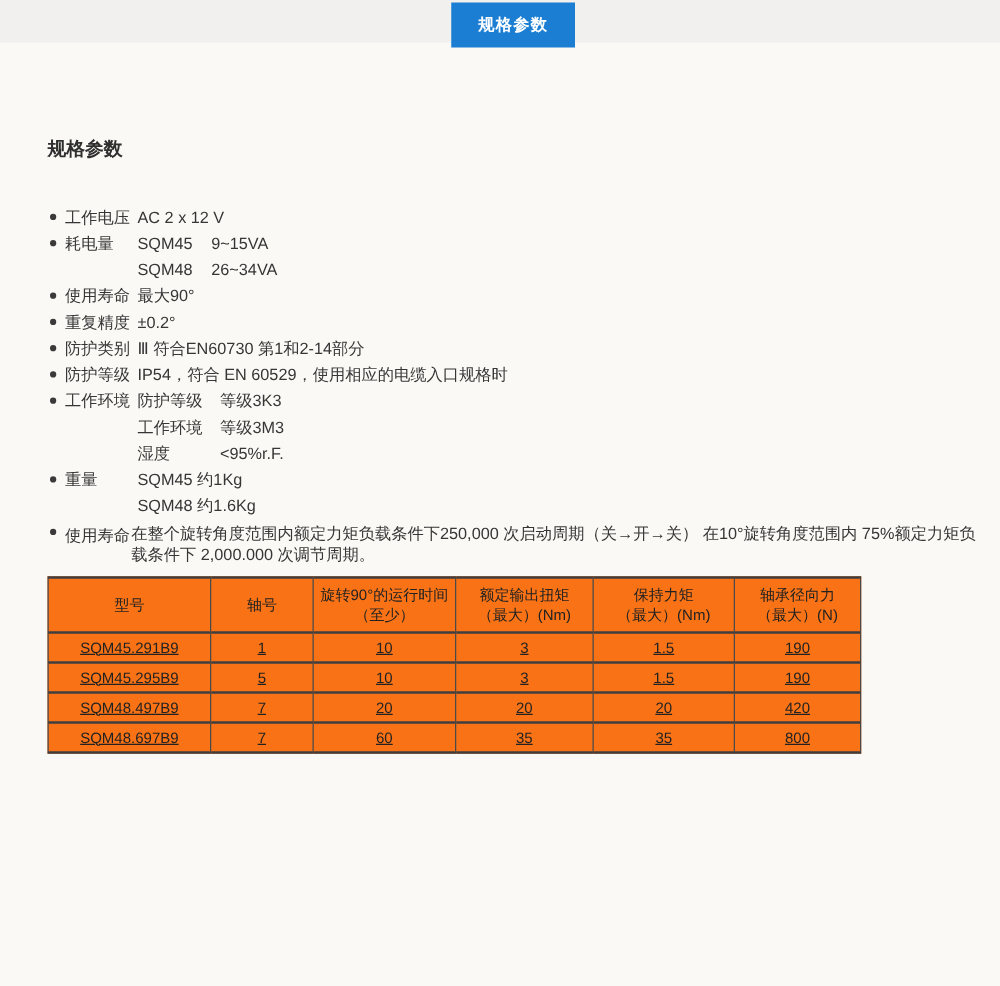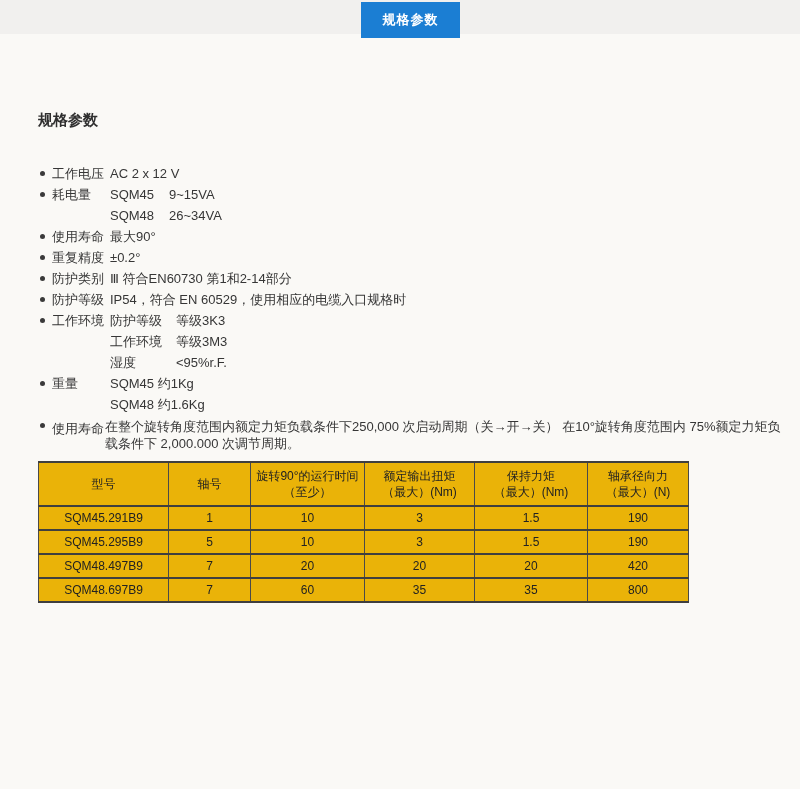--- a/index.html
+++ b/index.html
@@ -52,35 +52,35 @@
   .stack { display: flex; flex-direction: column; }
   .lifetime { line-height: 17px; width: 680px; padding-top: 3px; }
 
   table.spec-table {
     border-collapse: collapse;
     table-layout: fixed;
     width: 650px;
     margin-top: 9px;
     font-size: 12px;
     color: #222222;
-    background: #eab308;
+    background: #f97316;
   }
   .spec-table th, .spec-table td {
     border-left: 1px solid #4a4a4a;
     border-right: 1px solid #4a4a4a;
     border-top: 2px solid #3f3f3f;
     border-bottom: 2px solid #3f3f3f;
     text-align: center;
     vertical-align: middle;
     padding: 0;
     font-weight: normal;
     overflow: hidden;
   }
   .spec-table thead th { height: 42px; line-height: 16px; }
-  .spec-table tbody td { height: 22px; line-height: 21px; }
+  .spec-table tbody td { height: 22px; line-height: 21px; text-decoration: underline; }
   .col-model { width: 130px; }
   .col-axis  { width: 82px; }
   .col-time  { width: 114px; }
   .col-torque{ width: 110px; }
   .col-hold  { width: 113px; }
   .col-force { width: 101px; }
 </style>
 </head>
 <body>
 

